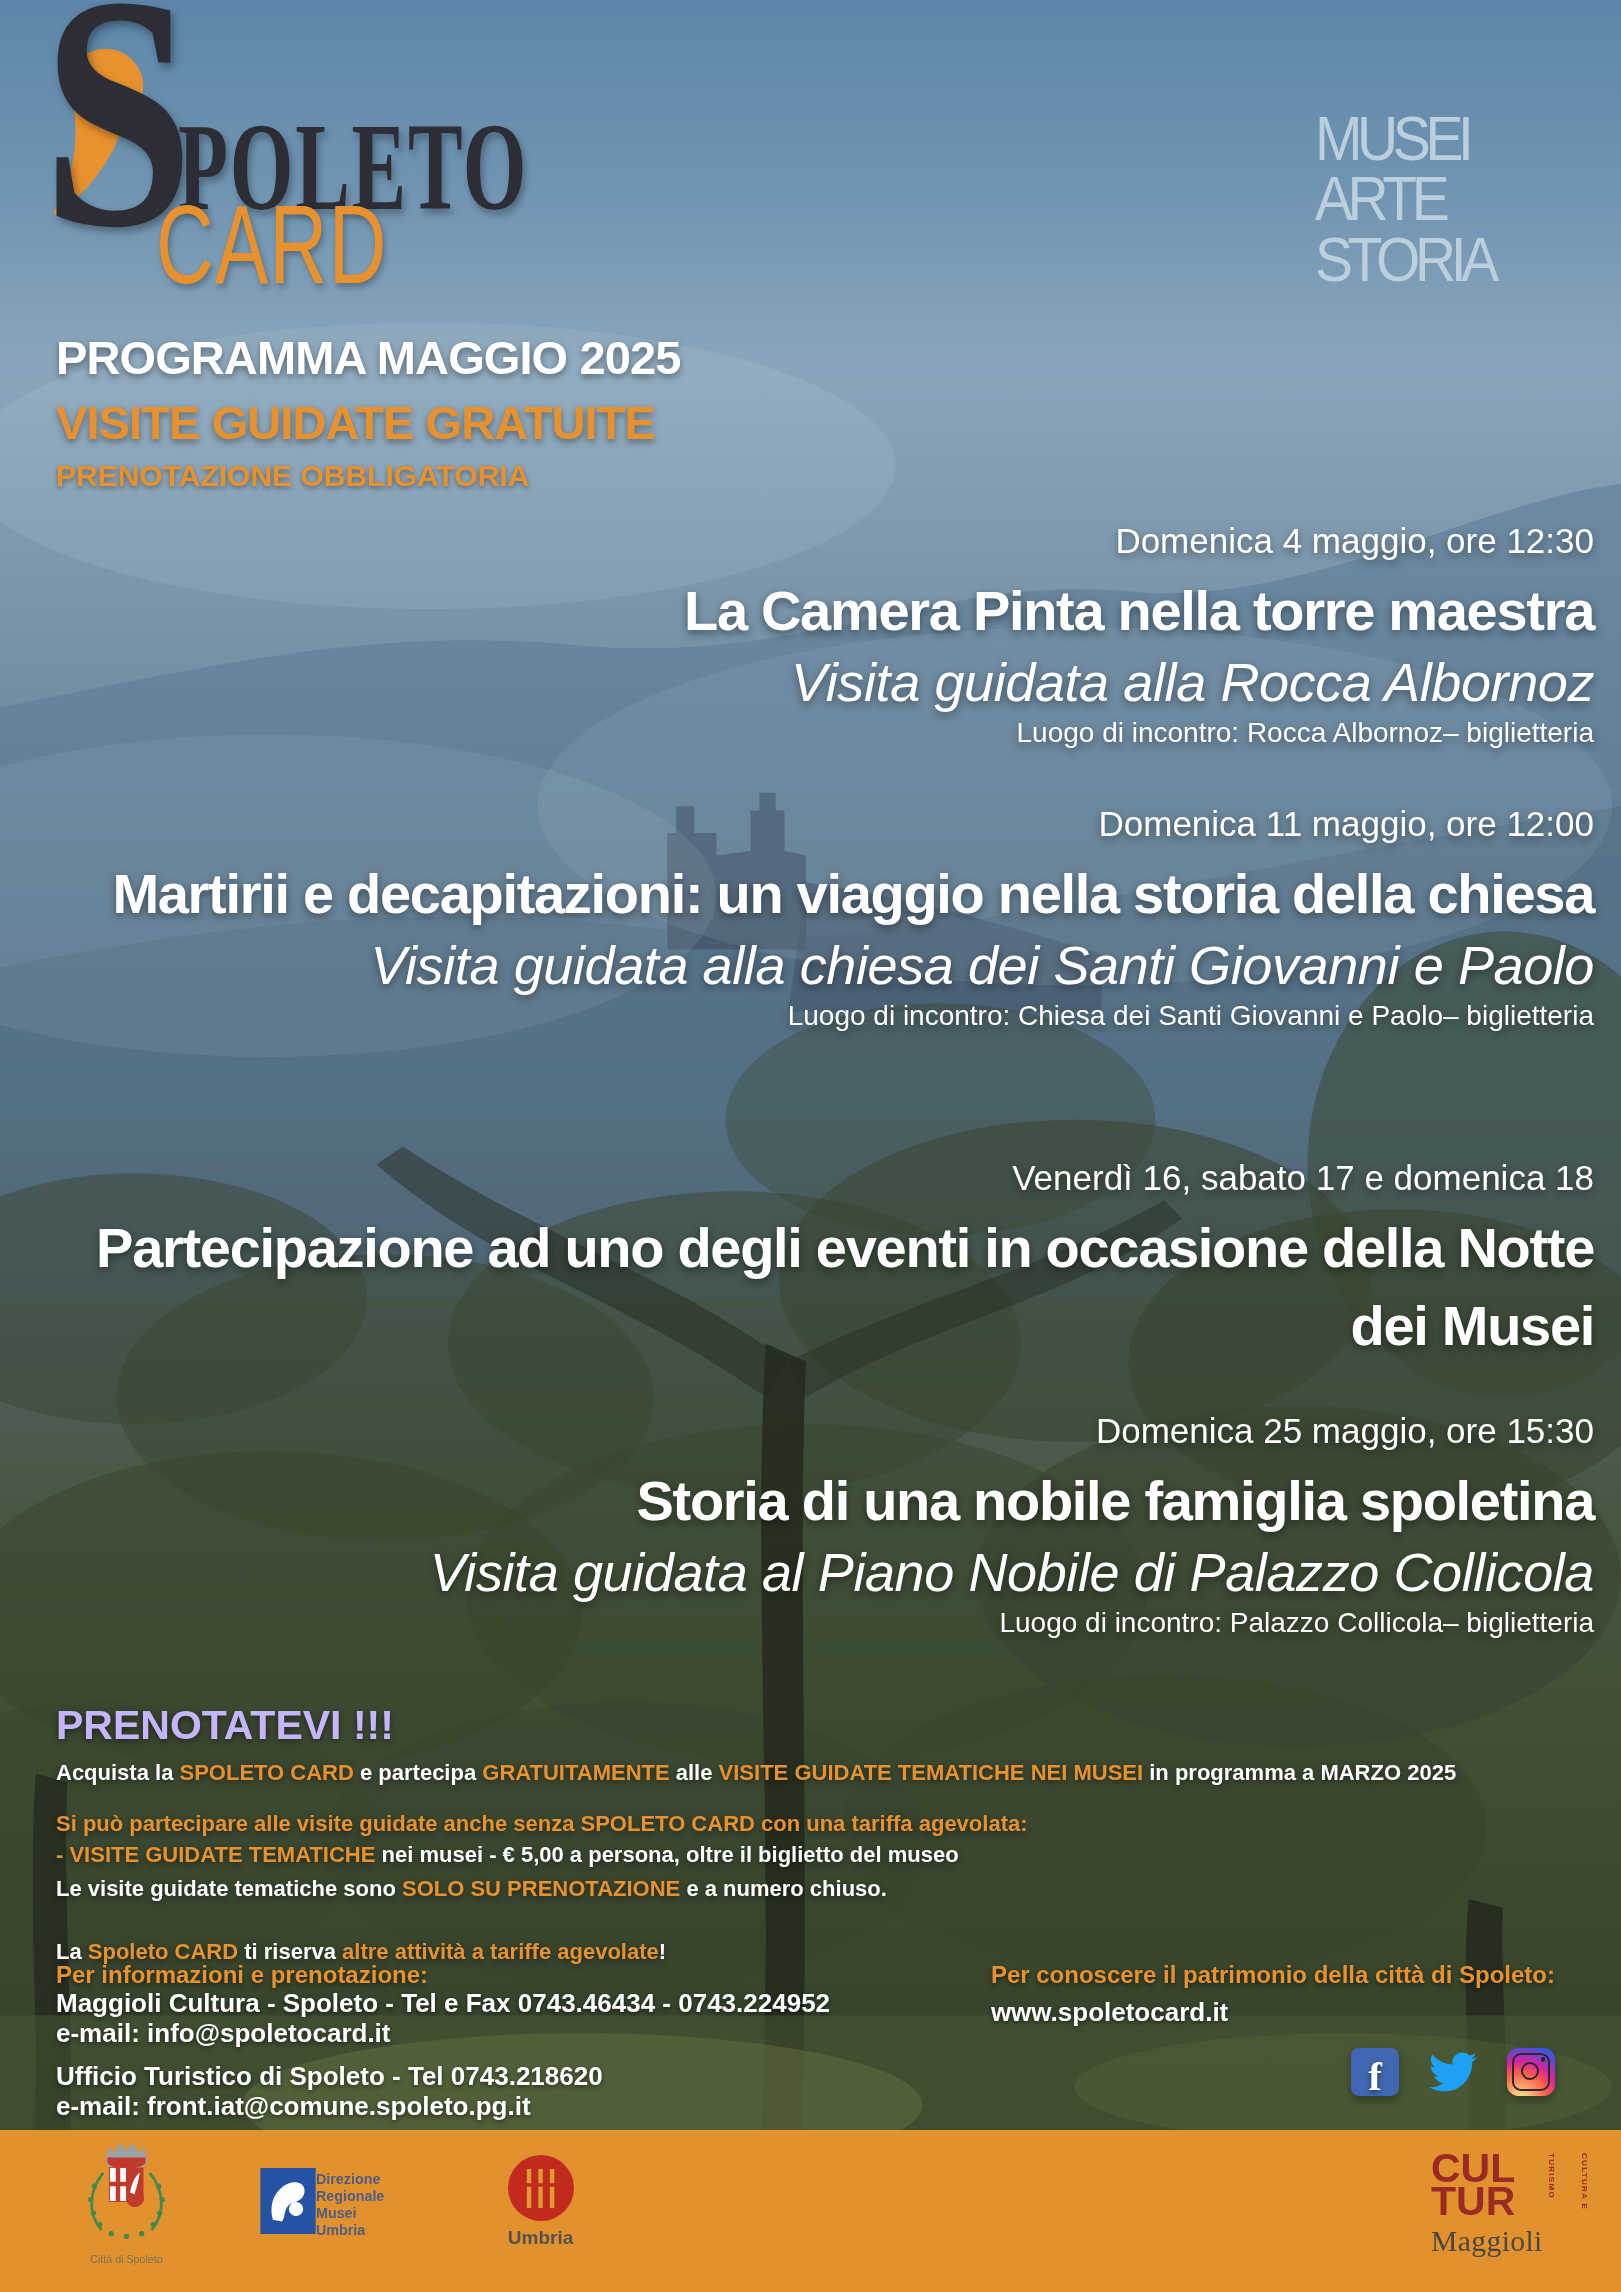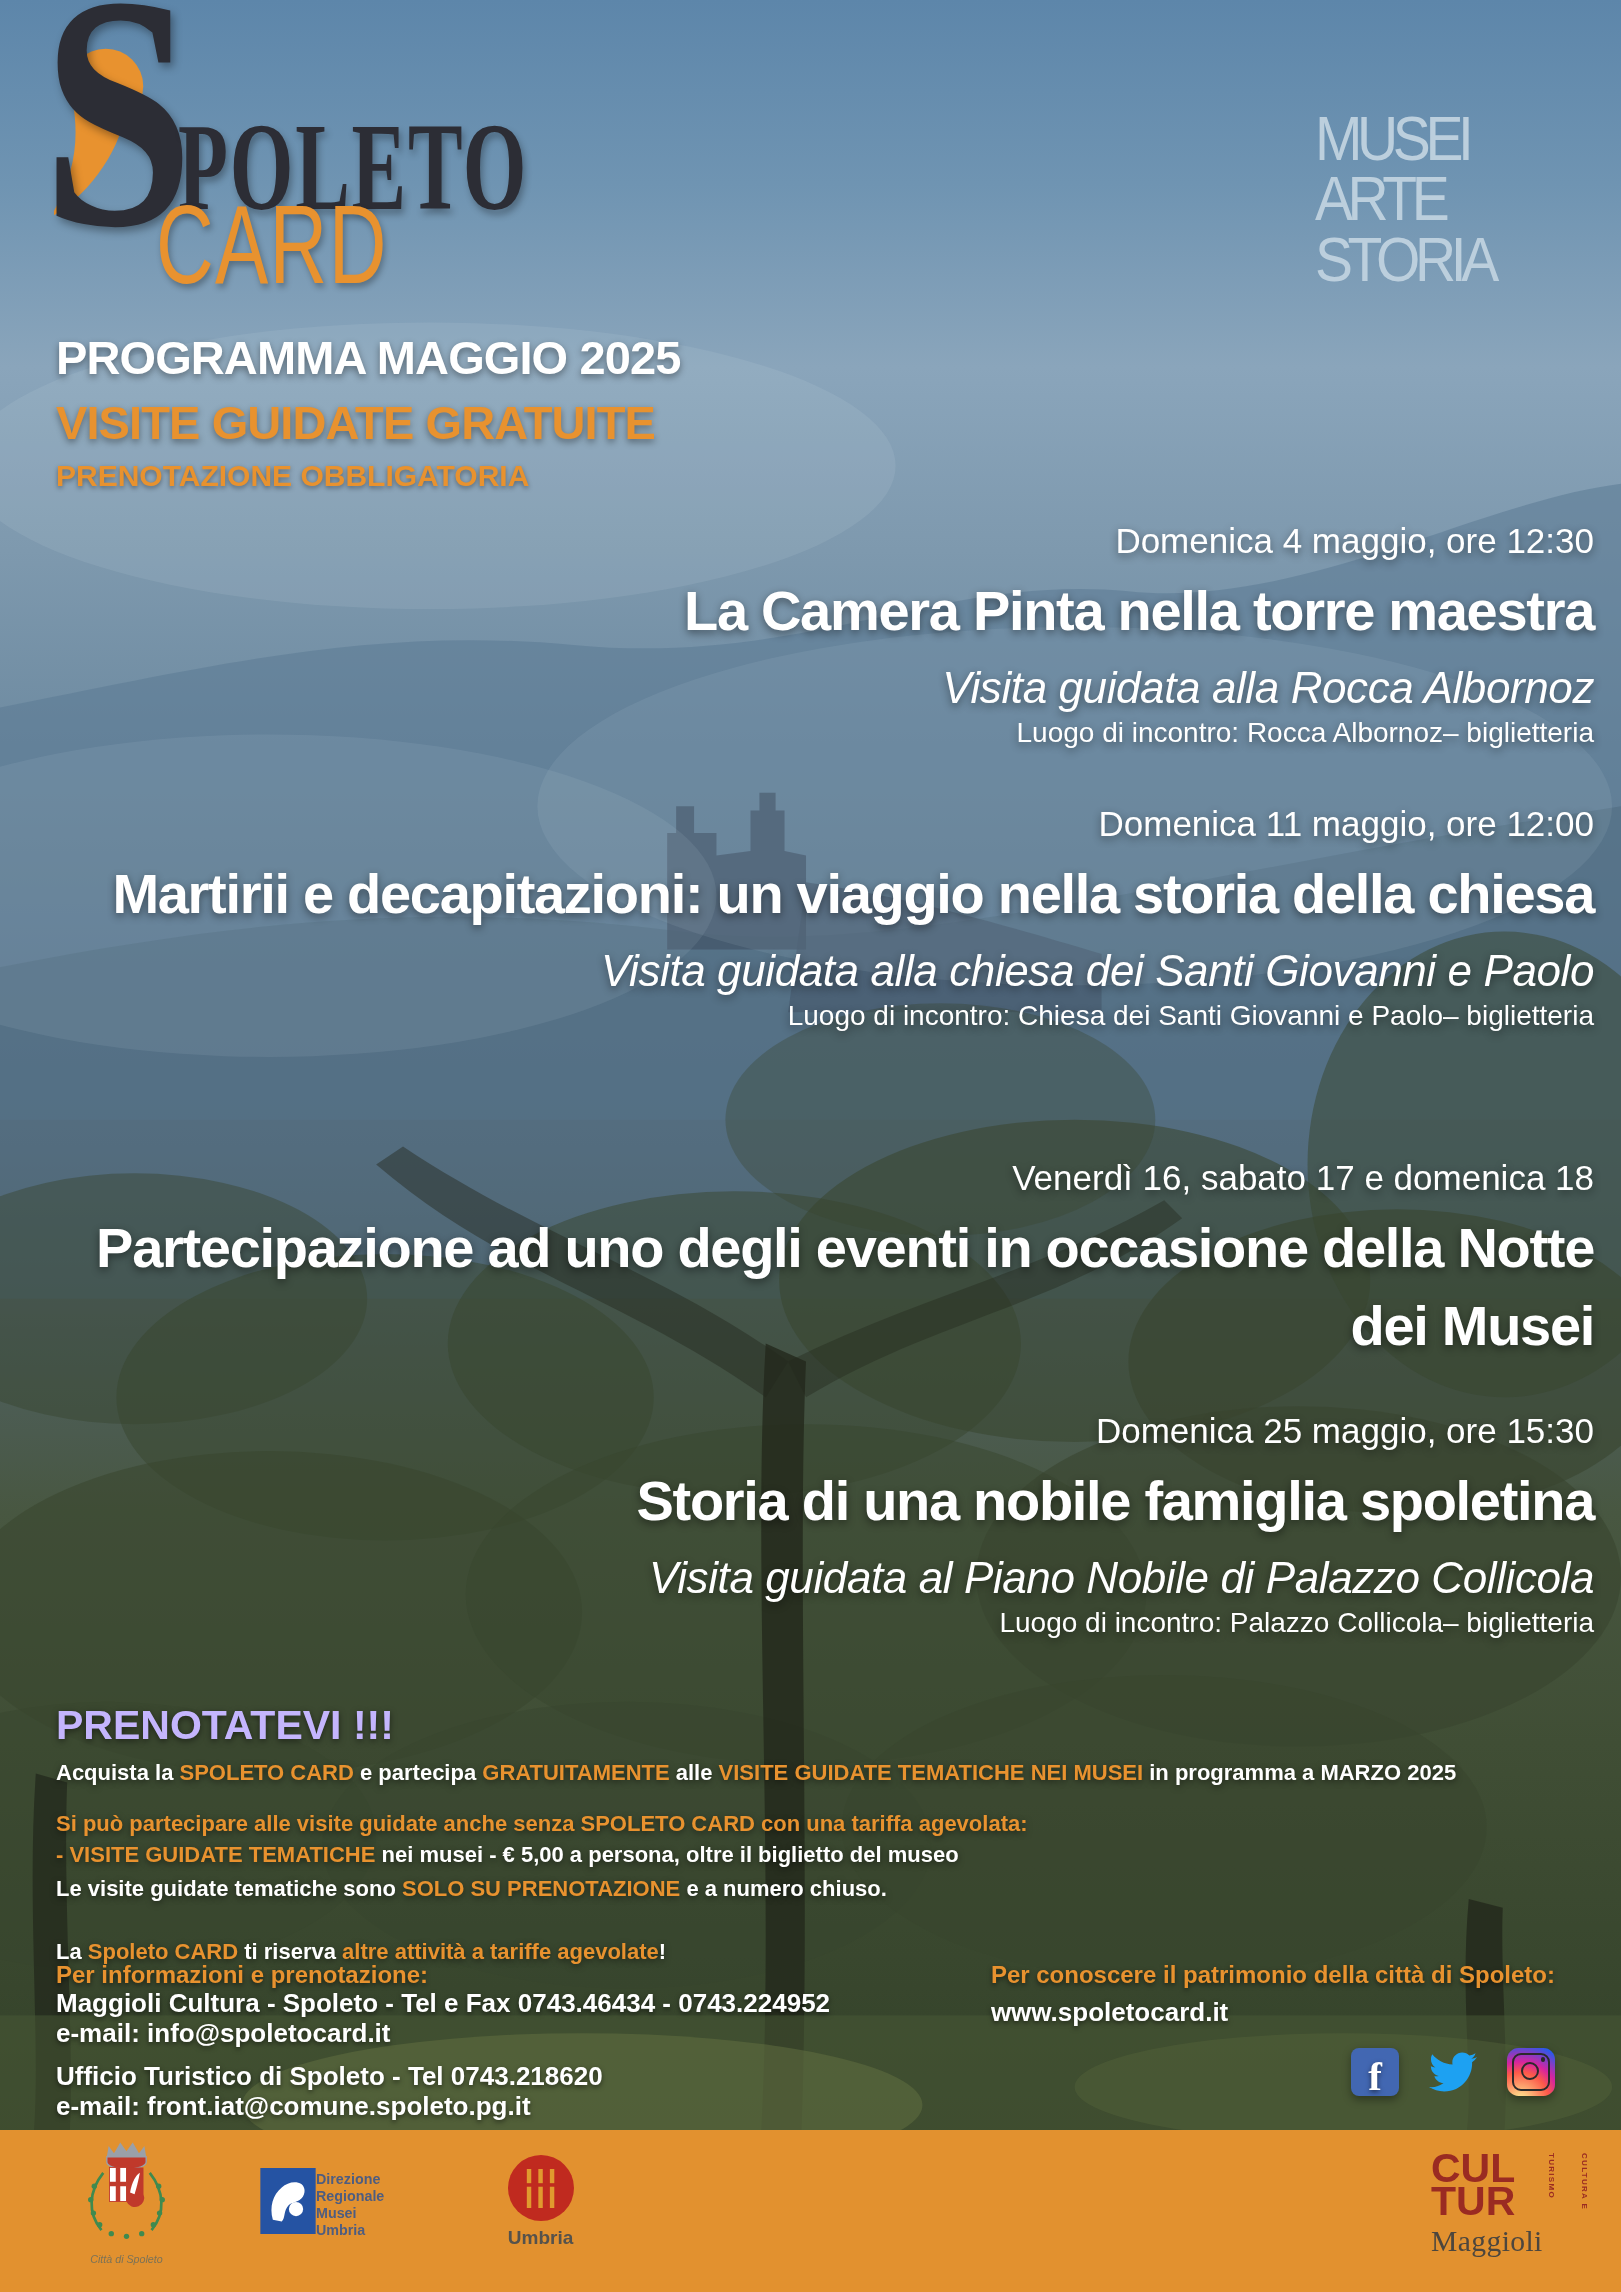--- a/index.html
+++ b/index.html
@@ -43,21 +43,21 @@
     text-shadow:0 2.7px 7.2px rgba(0,0,0,.4);}
   .hdr-sub1{font-size:47px;font-weight:700;letter-spacing:-0.9px;color:#e8922f;margin-top:9.9px;
     text-shadow:0 2.7px 7.2px rgba(0,0,0,.4);}
   .hdr-sub2{font-size:30px;font-weight:700;color:#e8922f;margin-top:9px;
     text-shadow:0 1.8px 5.4px rgba(0,0,0,.4);}
 
   
   .ev{position:absolute;left:56px;right:27px;text-shadow:0 2.7px 9px rgba(0,0,0,.45);text-align:right;}
   .ev-date{font-size:35px;font-weight:400;}
   .ev-title{font-size:56px;font-weight:700;line-height:78px;letter-spacing:-1.3px;margin-top:10.7px;}
-  .ev-sub{font-size:44px;font-style:italic;font-weight:400;margin-top:13px;letter-spacing:-0.4px;}
+  .ev-sub{font-size:54px;font-style:italic;font-weight:400;margin-top:1px;letter-spacing:-0.4px;}
   .ev-meet{font-size:28px;font-weight:400;margin-top:4.5px;}
   #ev1{top:521px;} #ev2{top:804px;} #ev3{top:1158px;} #ev4{top:1411px;}
 
   
   .booking{position:absolute;left:56px;right:36px;top:1702px;text-shadow:0 1.8px 6.3px rgba(0,0,0,.5);}
   .bk-head{font-size:41px;font-weight:700;color:#c4b5fd;letter-spacing:0;}
   .bk-line{font-size:22px;font-weight:700;line-height:29px;}
   .bk-intro{margin-top:9px;}
   .bk-t1{margin-top:21.5px;}
   .bk-t2{margin-top:2.7px;}
@@ -79,21 +79,21 @@
   .ic-tw{background:transparent;box-shadow:none;}
   .ic-ig{border-radius:11.6px;background:radial-gradient(circle at 28% 110%,#fdf497 0%,#fd5949 45%,#d6249f 62%,#285AEB 92%);
     display:flex;align-items:center;justify-content:center;}
   .ig-frame{width:34px;height:34px;border:2.7px solid #2a2a2a;border-radius:9px;position:relative;}
   .ig-lens{position:absolute;left:7.2px;top:7.2px;width:14.3px;height:14.3px;border:2.7px solid #2a2a2a;border-radius:50%;}
   .ig-dot{position:absolute;right:2.7px;top:2.7px;width:4.5px;height:4.5px;background:#2a2a2a;border-radius:50%;}
 
   
   .footer{position:absolute;left:0;top:2130px;width:100%;height:163px;background:#e2912f;}
   .crest{position:absolute;left:73px;top:7.2px;width:107px;text-align:center;}
-  .crest-cap{font-size:10.7px;color:#7b7257;margin-top:1.8px;font-style:italic;}
+  .crest-cap{font-size:10.7px;color:#7b7257;margin-top:1.8px;}
   .direzione{position:absolute;left:260px;top:38px;display:flex;gap:0;font-weight:bold;}
   .dir-text{font-size:14.3px;line-height:17px;color:#4e5d80;padding-top:2.7px;}
   .umbria{position:absolute;left:502px;top:25px;width:77px;text-align:center;}
   .umb-circle{width:66px;height:66px;margin:0 auto;background:#c02a1f;border-radius:50%;
     display:flex;align-items:center;justify-content:center;}
   .umb-cap{font-size:19px;font-weight:700;color:#55524c;margin-top:6.3px;}
   .cultur{position:absolute;left:1431px;top:21.5px;width:143px;}
   .cul-block{position:relative;color:#9a2b22;font-weight:700;line-height:33px;font-size:41px;letter-spacing:0;}
   .cul-side{position:absolute;left:104px;top:1.8px;font-size:8px;font-weight:700;color:#9a2b22;
     writing-mode:vertical-rl;letter-spacing:1.3px;height:66px;}

